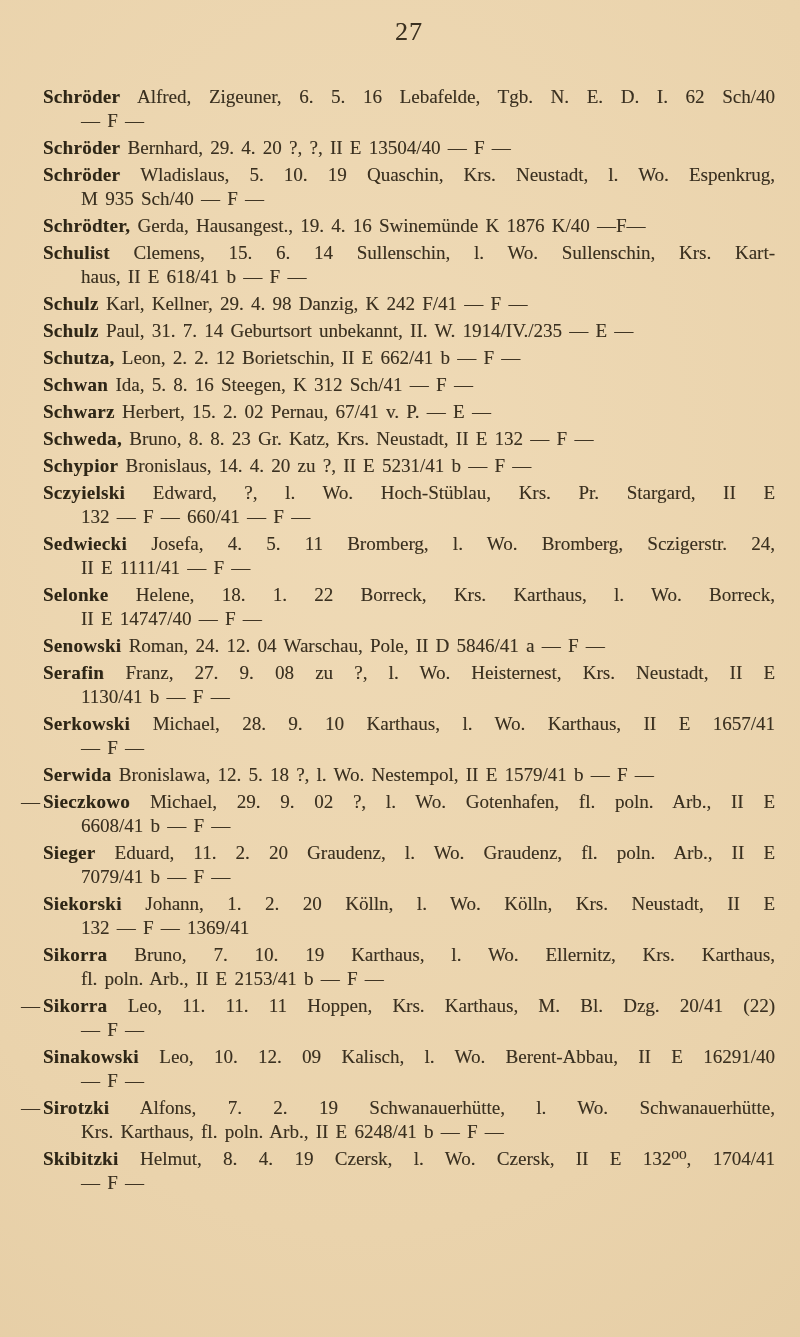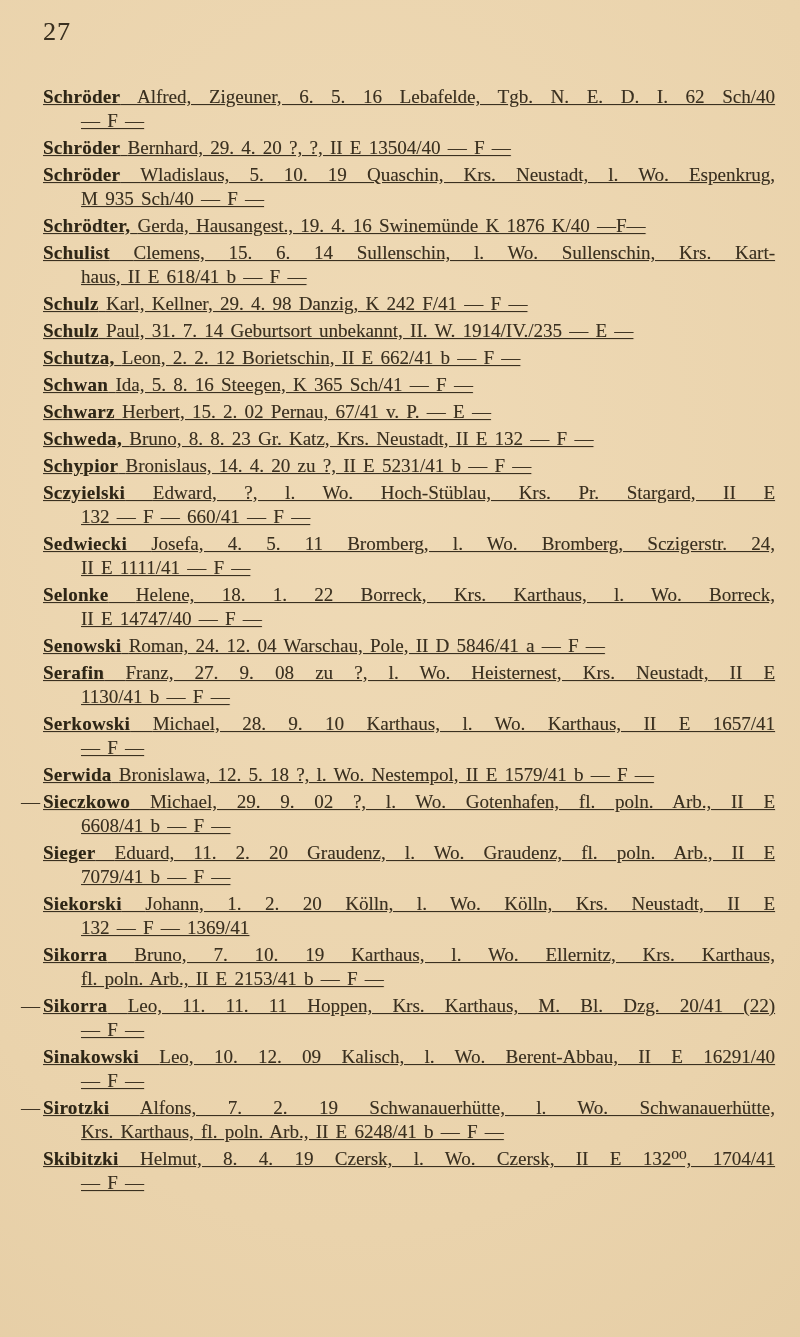--- a/index.html
+++ b/index.html
@@ -15,38 +15,38 @@
     width: 800px; height: 1337px;
     background: radial-gradient(130% 110% at 45% 35%, #efdab6 0%, #ead3ac 52%, #e0c79d 100%);
     color: #3a3020;
   }
   .content {
     position: absolute;
     left: 43px; top: 0;
     width: 732px;
   }
   .pageno {
-    text-align: left;
+    text-align: center;
     font-size: 26px;
     line-height: 30px;
     margin-top: 17px;
     margin-bottom: 38px;
     letter-spacing: 1px;
     color: #3a3020;
     text-shadow: 0.3px 0.3px 0.6px rgba(56,46,30,0.4);
   }
   .entry {
     position: relative;
     font-size: 19px;
     line-height: 24px;
     margin-bottom: 3px;
     word-spacing: 2.5px;
     text-shadow: 0.3px 0.3px 0.6px rgba(56,46,30,0.35);
   }
-  .line { white-space: normal; text-decoration: underline; }
+  .line { white-space: normal; }
   .line.cont { padding-left: 38px; }
   .line.just { text-align: justify; text-align-last: justify; }
   .surname {
     font-weight: 700;
     color: #2e2616;
     letter-spacing: 0.3px;
   }
   .mdash {
     position: absolute;
     left: -22px; top: 0;
@@ -81,21 +81,21 @@
         <div class="entry">
           <div class="line first"><b class="surname">Schulz</b> <span>Karl, Kellner, 29. 4. 98 Danzig, K 242 F/41 — F —</span></div>
         </div>
         <div class="entry">
           <div class="line first"><b class="surname">Schulz</b> <span>Paul, 31. 7. 14 Geburtsort unbekannt, II. W. 1914/IV./235 — E —</span></div>
         </div>
         <div class="entry">
           <div class="line first"><b class="surname">Schutza,</b> <span>Leon, 2. 2. 12 Borietschin, II E 662/41 b — F —</span></div>
         </div>
         <div class="entry">
-          <div class="line first"><b class="surname">Schwan</b> <span>Ida, 5. 8. 16 Steegen, K 365 Sch/41 — F —</span></div>
+          <div class="line first"><b class="surname">Schwan</b> <span>Ida, 5. 8. 16 Steegen, K 312 Sch/41 — F —</span></div>
         </div>
         <div class="entry">
           <div class="line first"><b class="surname">Schwarz</b> <span>Herbert, 15. 2. 02 Pernau, 67/41 v. P. — E —</span></div>
         </div>
         <div class="entry">
           <div class="line first"><b class="surname">Schweda,</b> <span>Bruno, 8. 8. 23 Gr. Katz, Krs. Neustadt, II E 132 — F —</span></div>
         </div>
         <div class="entry">
           <div class="line first"><b class="surname">Schypior</b> <span>Bronislaus, 14. 4. 20 zu ?, II E 5231/41 b — F —</span></div>
         </div>

